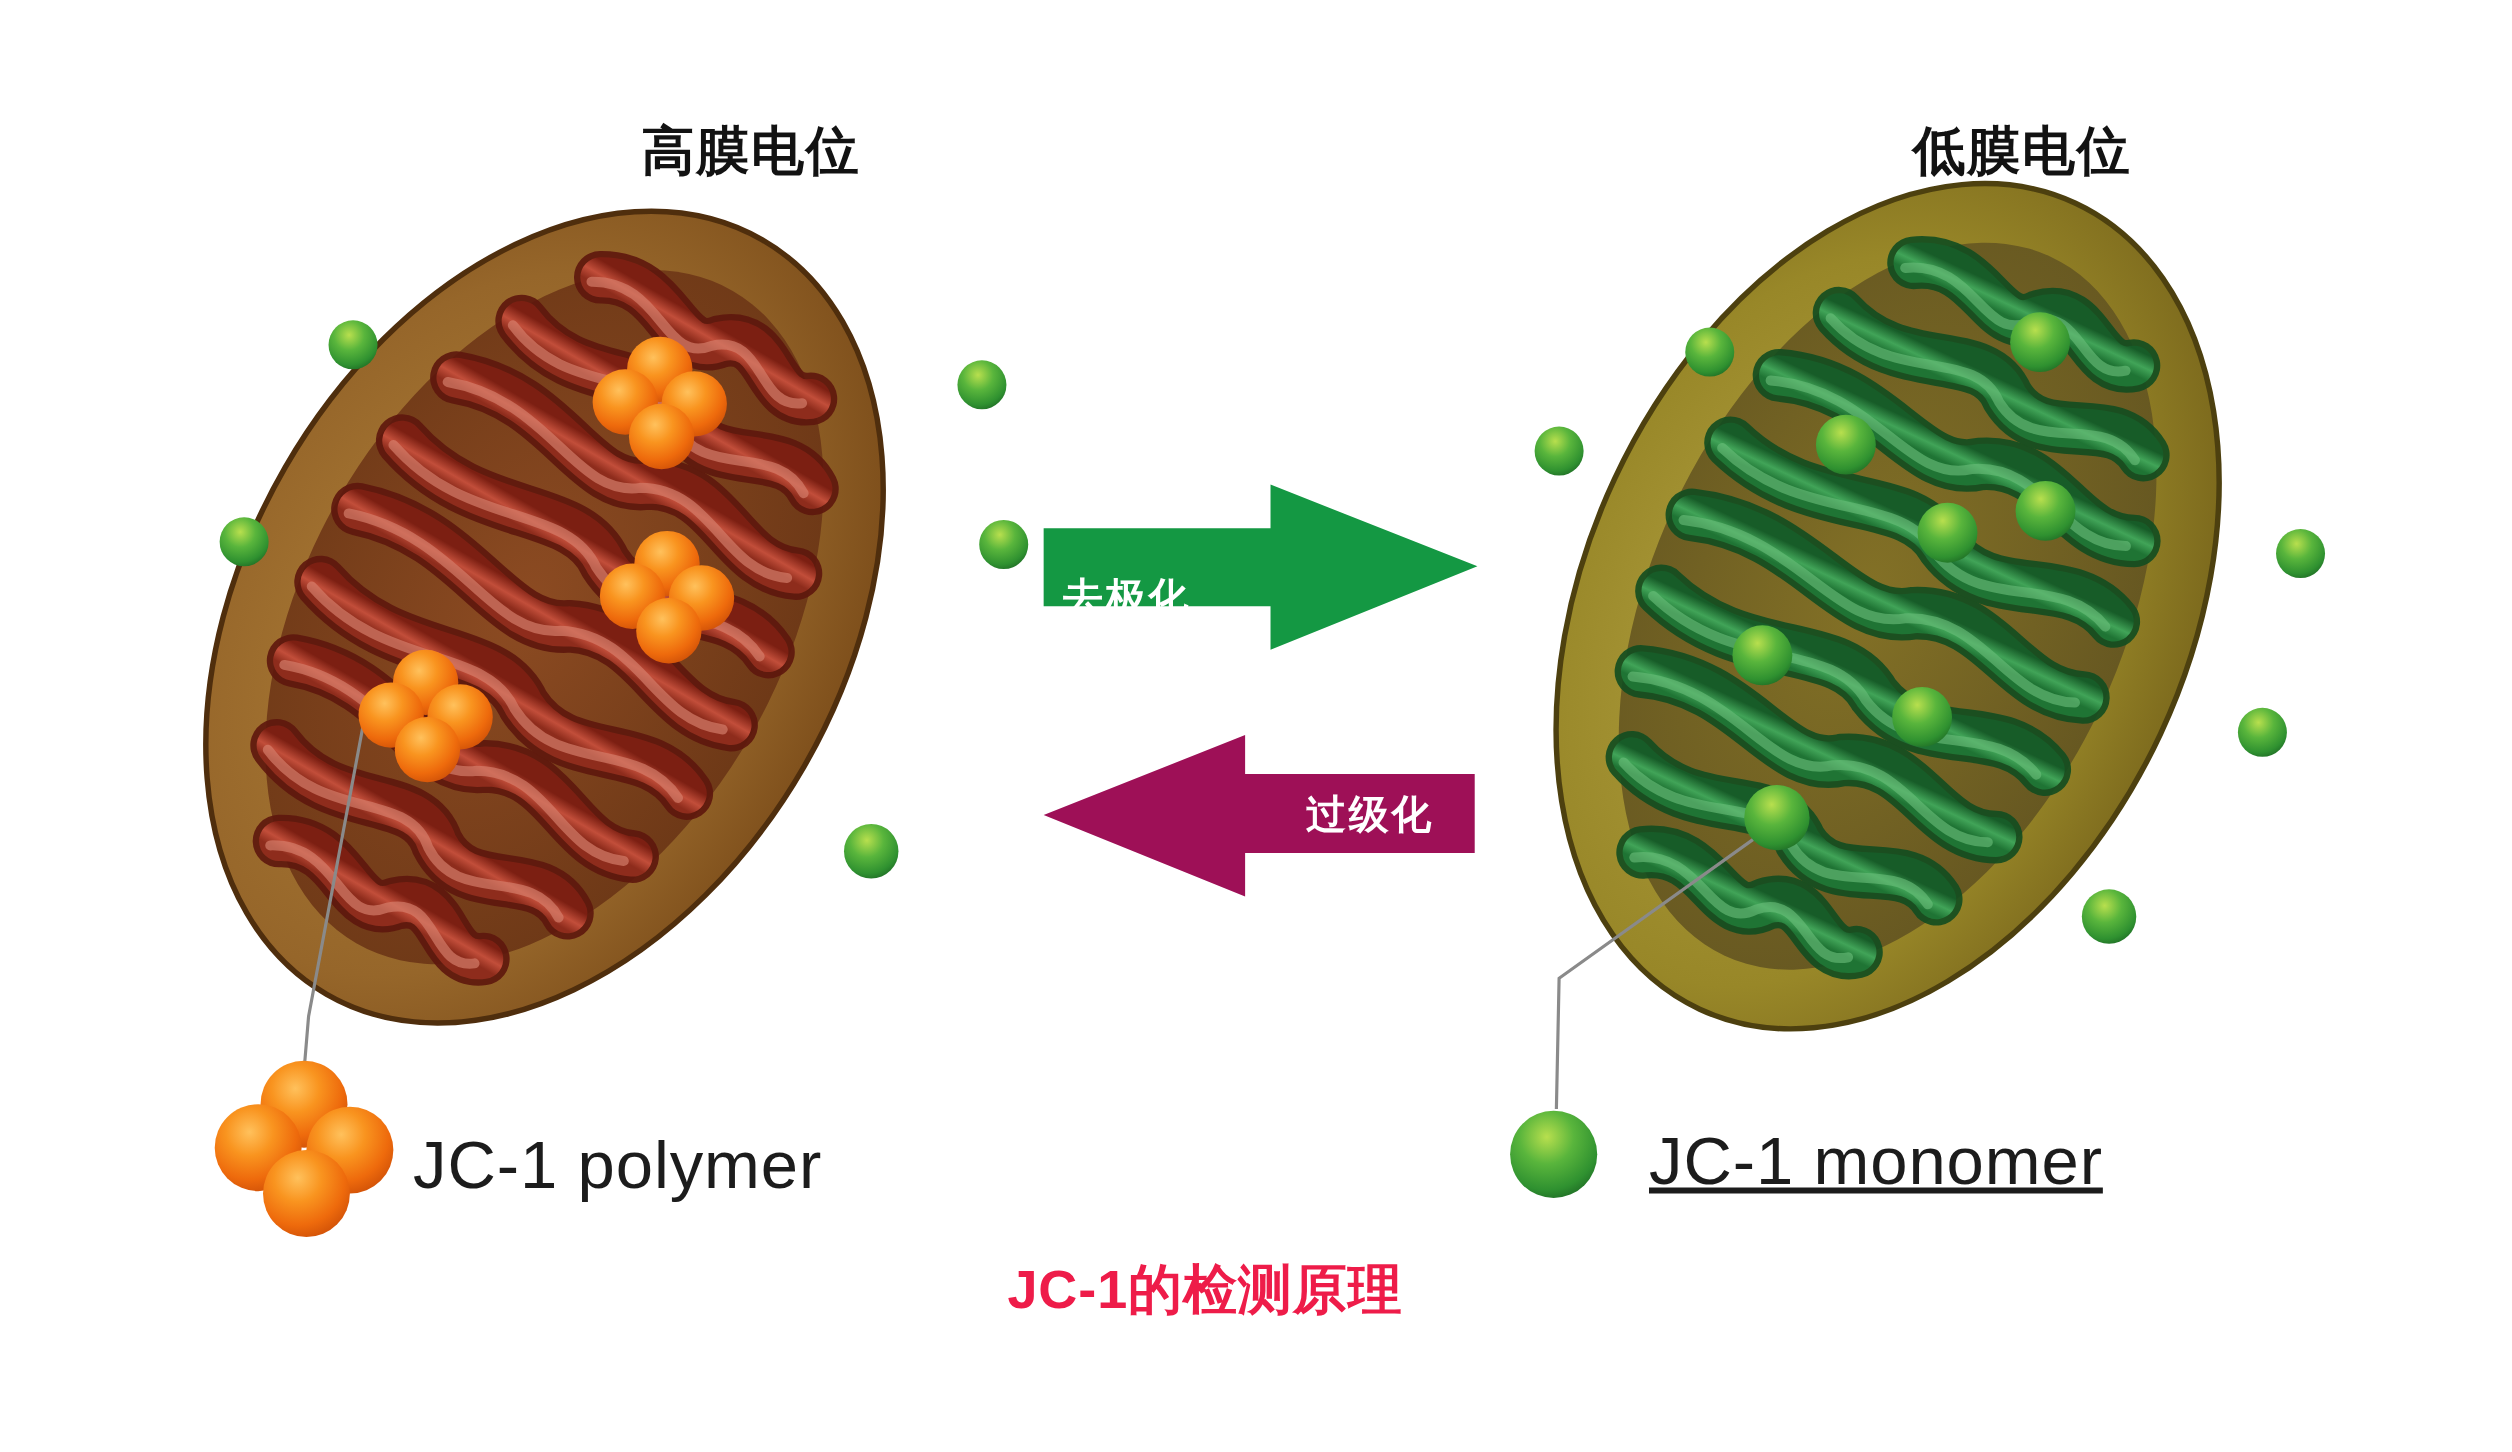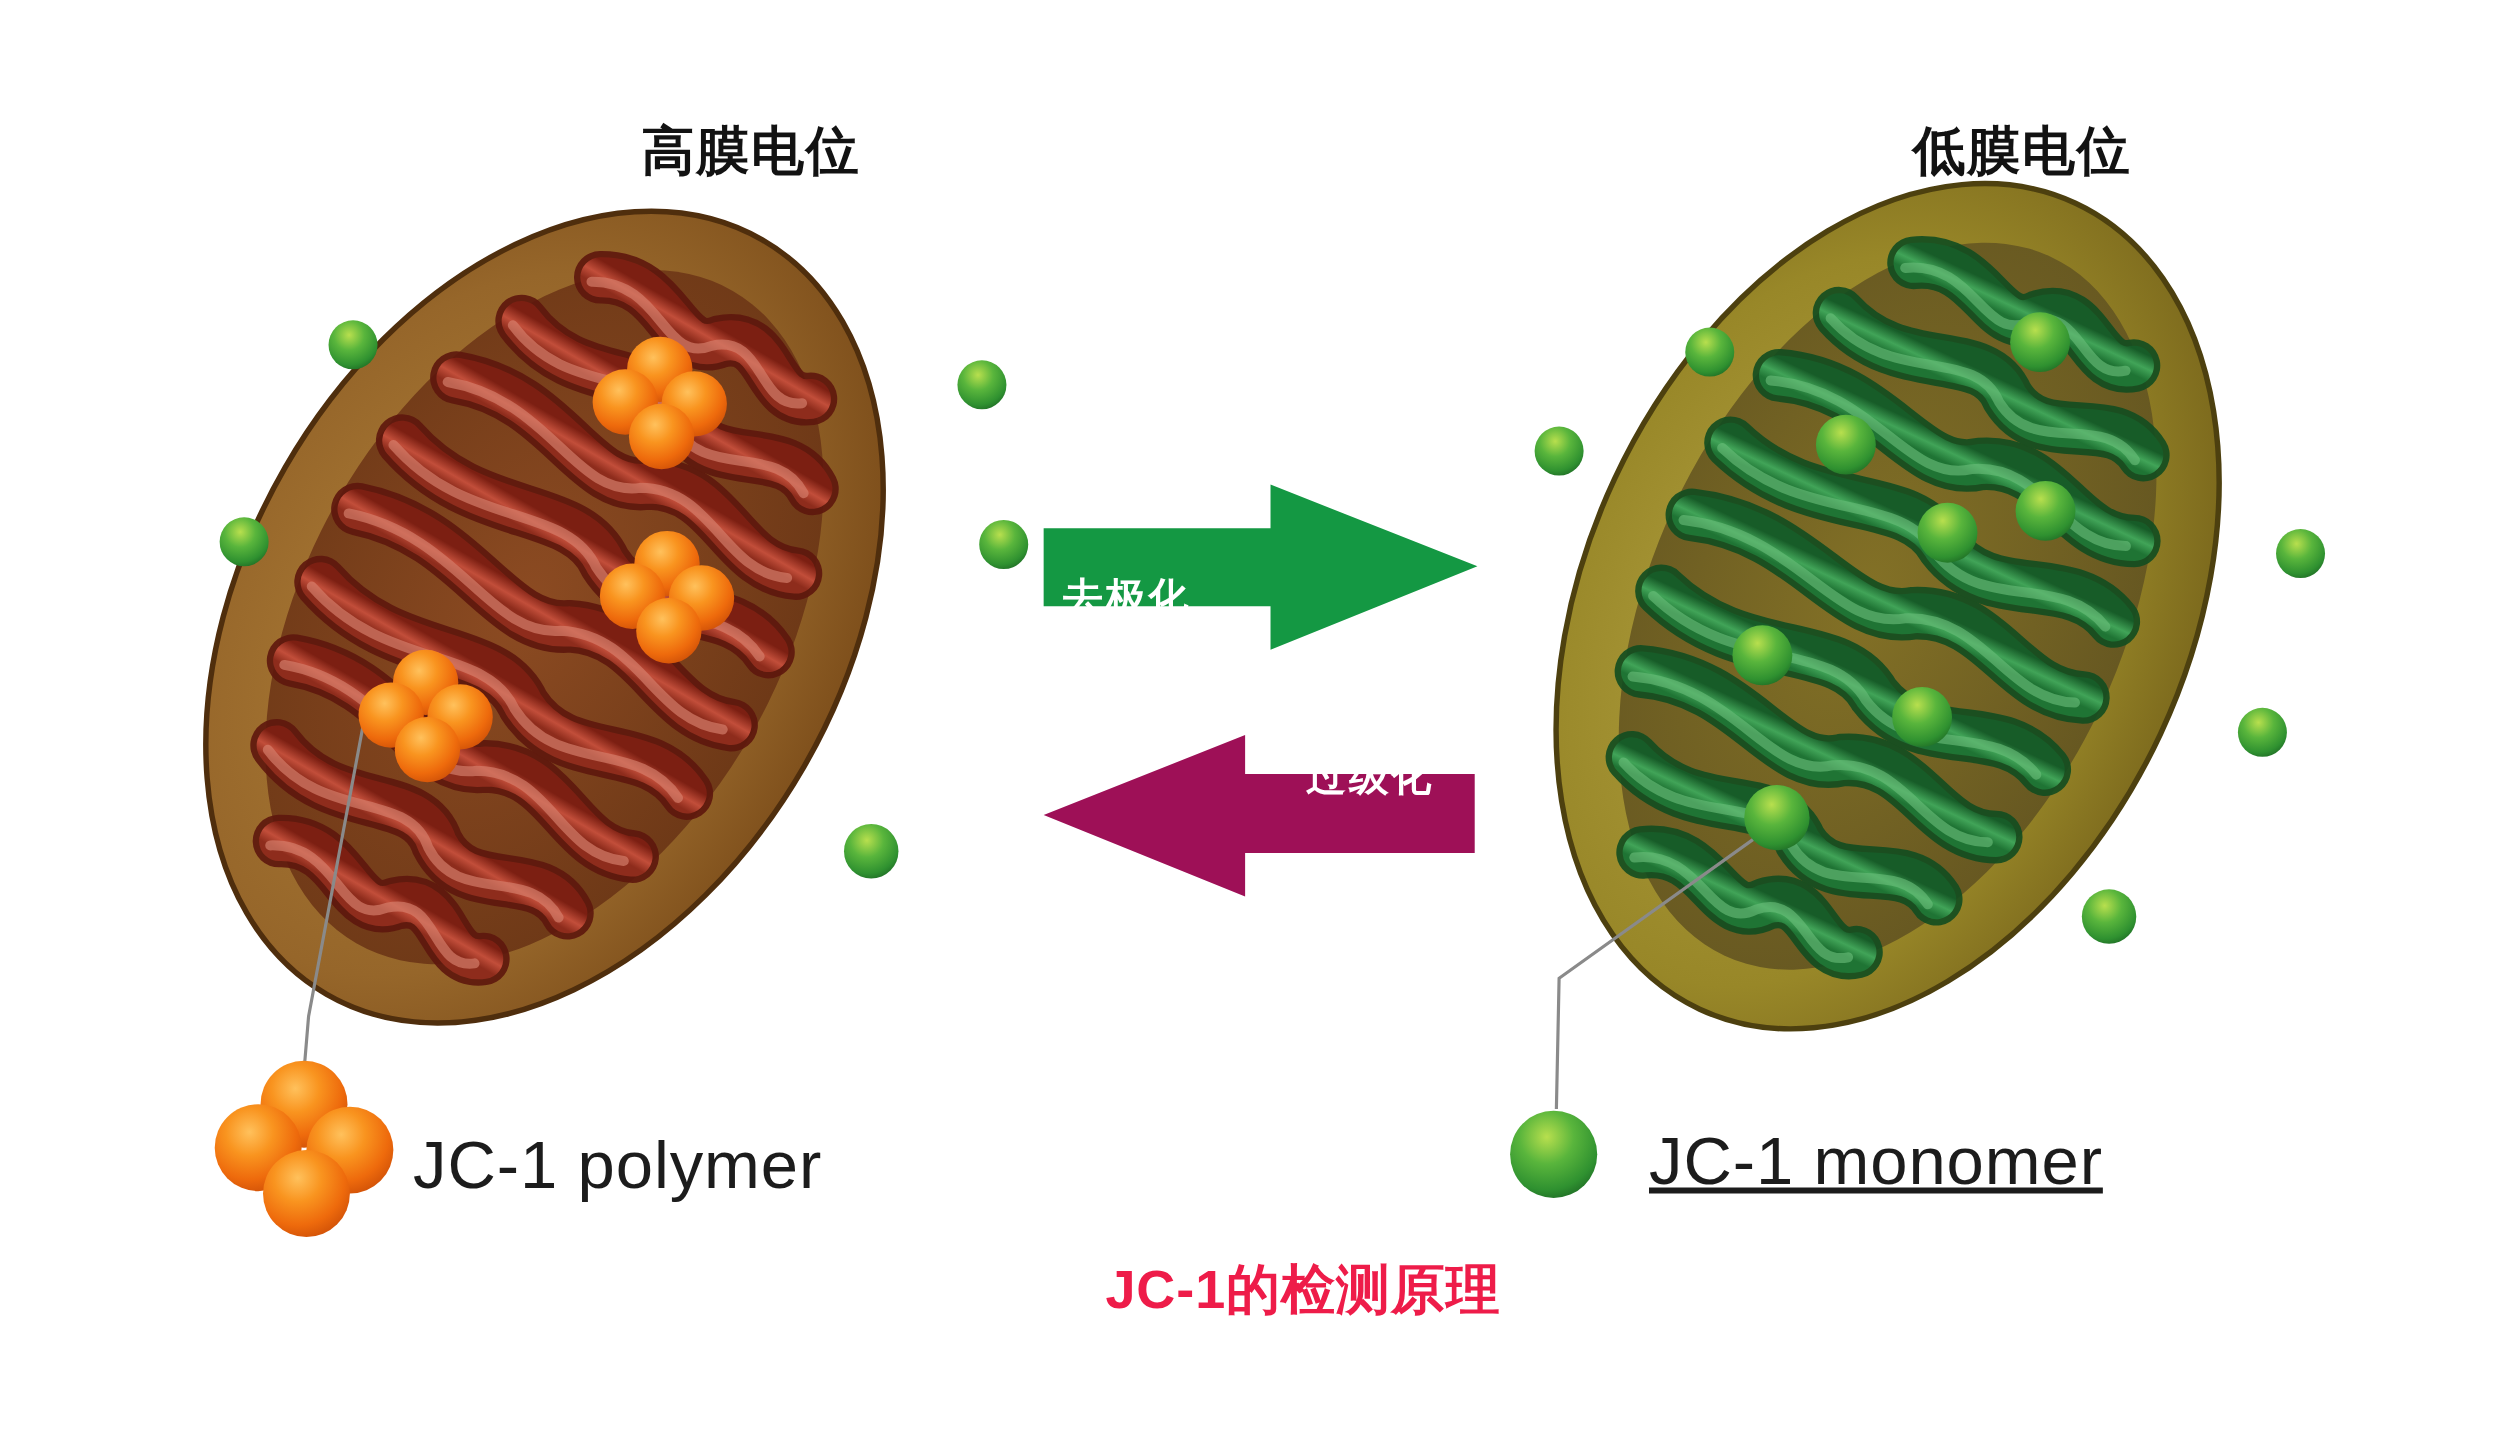--- a/index.html
+++ b/index.html
@@ -162,21 +162,21 @@
     <polygon points="1150,582 1400,582 1400,534 1628,624 1400,716 1400,668 1150,668" fill="#149843"></polygon>
     <polygon points="1625,853 1372,853 1372,810 1150,898 1372,988 1372,940 1625,940" fill="#9e1057"></polygon>
   </svg>
 
   <div class="label panel-title" style="left:2022px;top:152px;">低膜电位</div>
 
   <div class="label panel-title" style="left:751px;top:152px;">高膜电位</div>
 
   <div class="label arrow-label" style="left:1127px;top:568px;margin-top:29px;">去极化</div>
 
-  <div class="label arrow-label" style="left:1370px;top:776px;font-family:Liberation Mono, monospace;">过级化</div>
+  <div class="label arrow-label" style="left:1370px;top:814px;font-family:Liberation Mono, monospace;">过级化</div>
 
   <div class="label probe-label" style="left:413px;top:1164px;">JC-1 polymer</div>
 
   <div class="label probe-label" style="left:1649px;top:1160px;text-decoration:underline;">JC-1 monomer</div>
 
-  <div class="label caption" style="left:1303px;top:1290px;">JC-1的检测原理</div>
+  <div class="label caption" style="left:1205px;top:1290px;">JC-1的检测原理</div>
 </div>
 
 
 </body></html>

